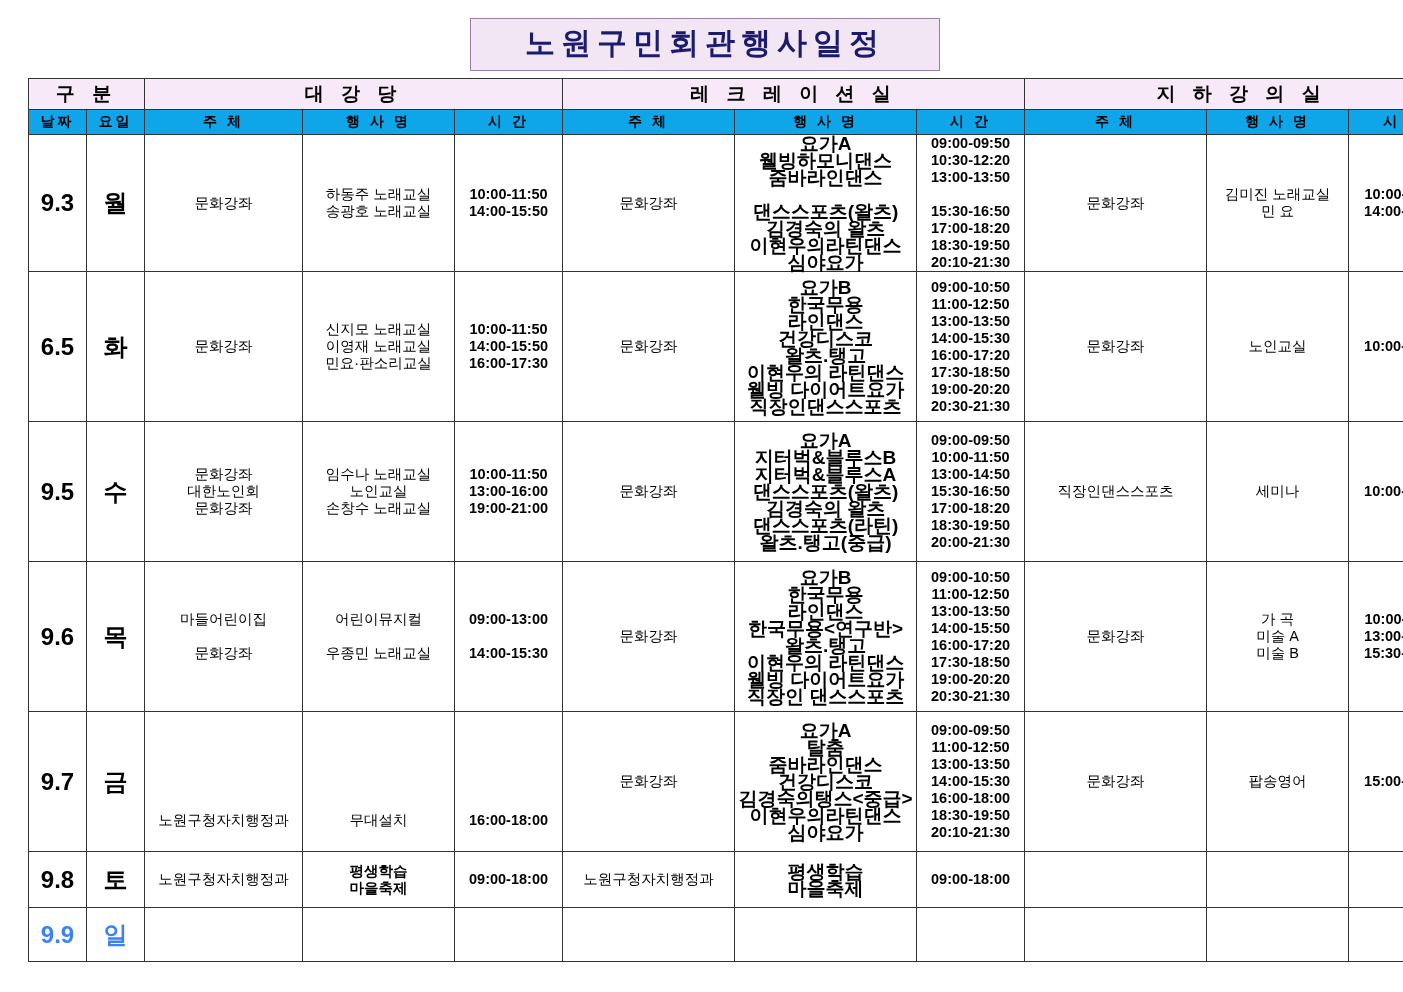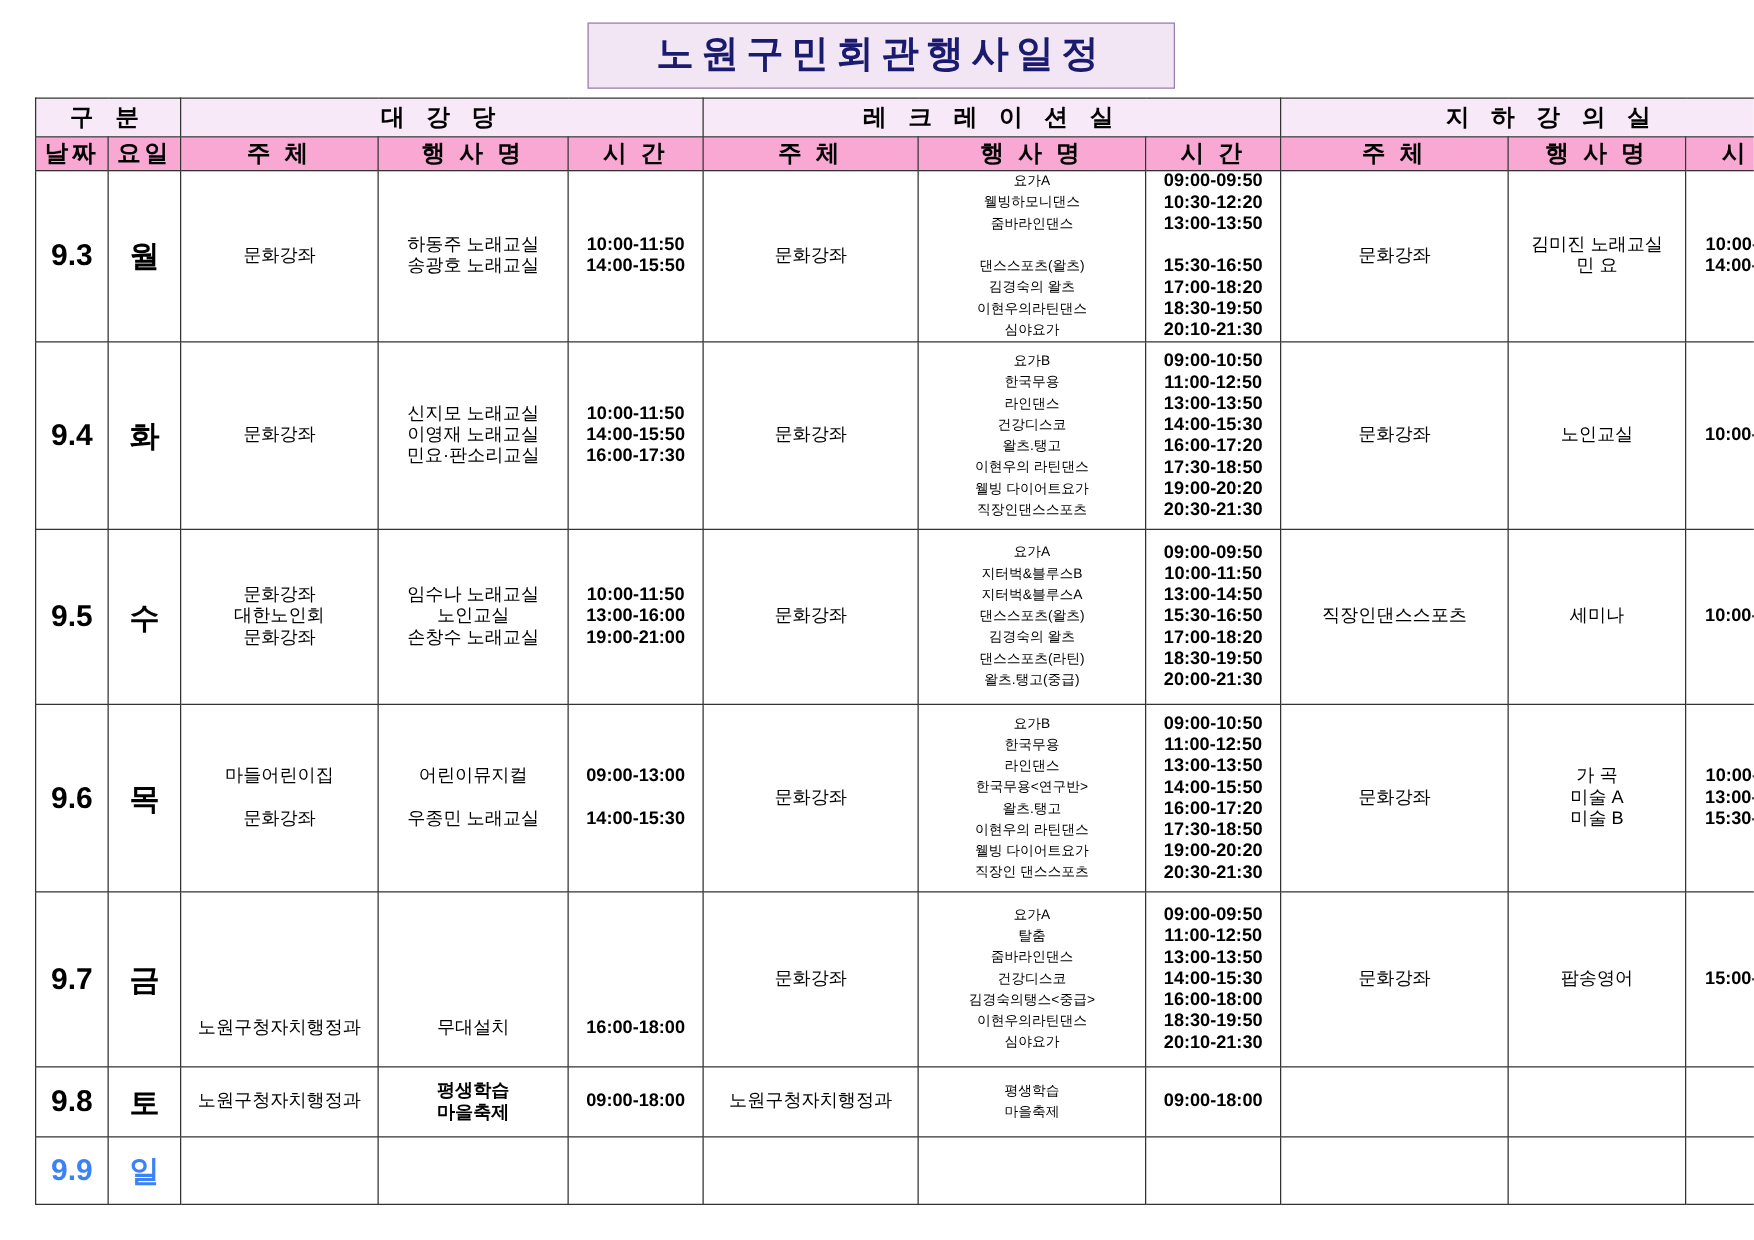--- a/index.html
+++ b/index.html
@@ -69,23 +69,23 @@
     text-align: center;
   }
   .hdr1 td {
     background: #f7e9f7;
     font-weight: bold;
     font-size: 19px;
     letter-spacing: 6px;
     height: 30px;
   }
   .hdr2 td {
-    background: #f9a8d4;
-    font-weight: bold;
-    font-size: 19px;
+    background: #0ea5e9;
+    font-weight: bold;
+    font-size: 14px;
     letter-spacing: 3px;
     height: 24px;
   }
   .cell {
     font-size: 14.5px;
     line-height: 17px;
     padding: 3px 2px;
   }
   .cell.lines {
     white-space: pre-line;
@@ -99,24 +99,24 @@
     font-size: 14.5px;
     font-weight: bold;
     line-height: 17px;
     white-space: pre-line;
     text-align: left;
     padding-left: 6px;
   }
   .timecell.ctr { text-align: center; padding-left: 0; }
   .bold { font-weight: bold; }
   .rec-ev {
-    font-size: 11px;
+    font-size: 19px;
     line-height: 17px;
     white-space: pre-line;
-    font-weight: normal;
+    font-weight: bold;
   }
   
 </style>
 </head>
 <body>
 
 <div class="page">
 
   <div class="header">
     <div class="title">노원구민회관행사일정</div>
@@ -183,21 +183,21 @@
 18:30-19:50
 20:10-21:30</td>
         <td class="cell lines">문화강좌</td>
         <td class="cell lines">김미진 노래교실
 민  요</td>
         <td class="timecell ctr">10:00-11:50
 14:00-15:50</td>
       </tr>
 
       <tr style="height:150px">
-        <td class="daycell">9.4</td>
+        <td class="daycell">6.5</td>
         <td class="daycell">화</td>
         <td class="cell lines">문화강좌</td>
         <td class="cell lines">신지모 노래교실
 이영재 노래교실
 민요·판소리교실</td>
         <td class="timecell ctr">10:00-11:50
 14:00-15:50
 16:00-17:30</td>
         <td class="cell lines">문화강좌</td>
         <td class="rec-ev">요가B

